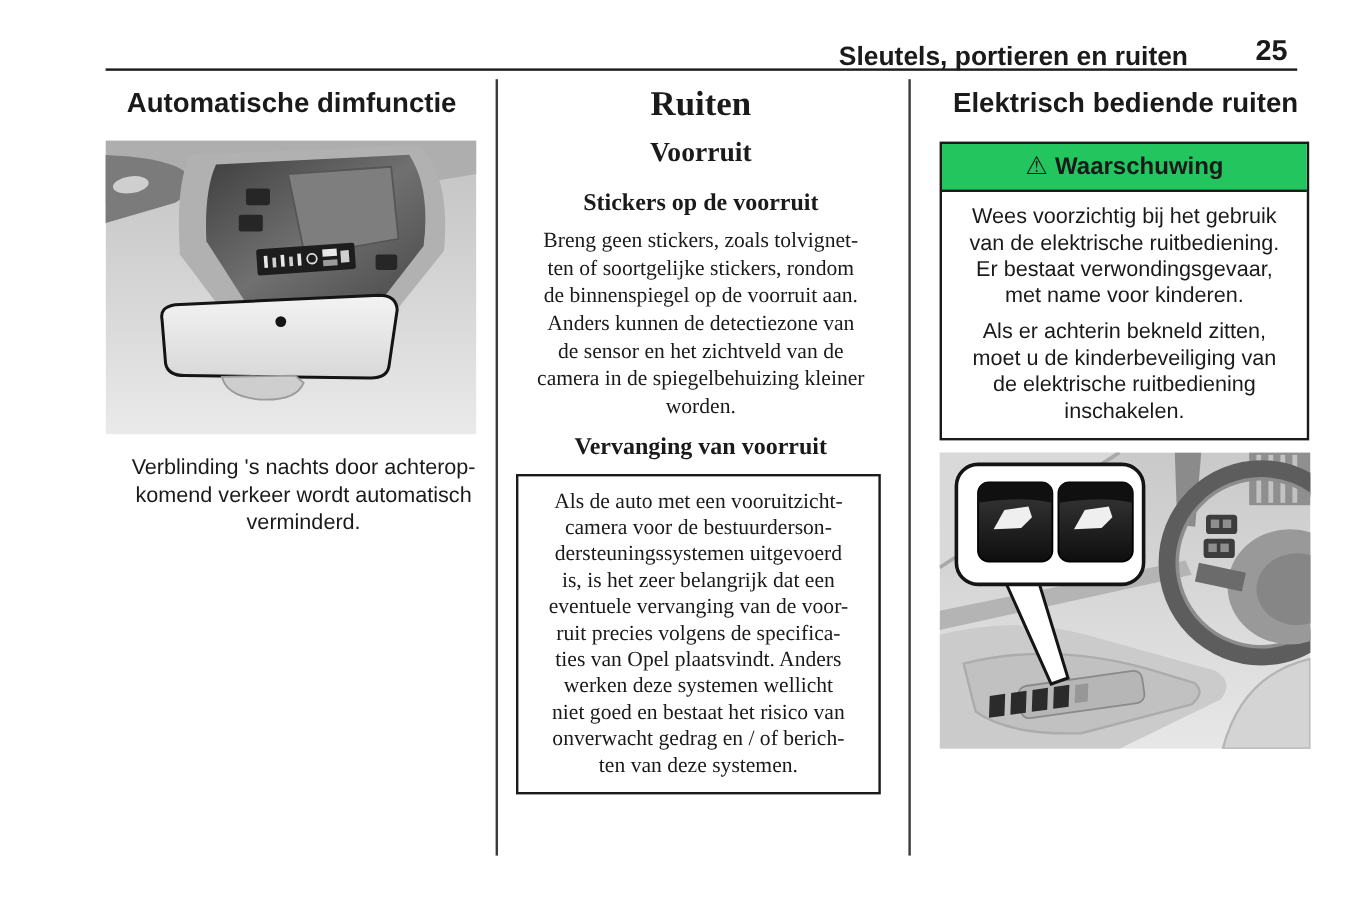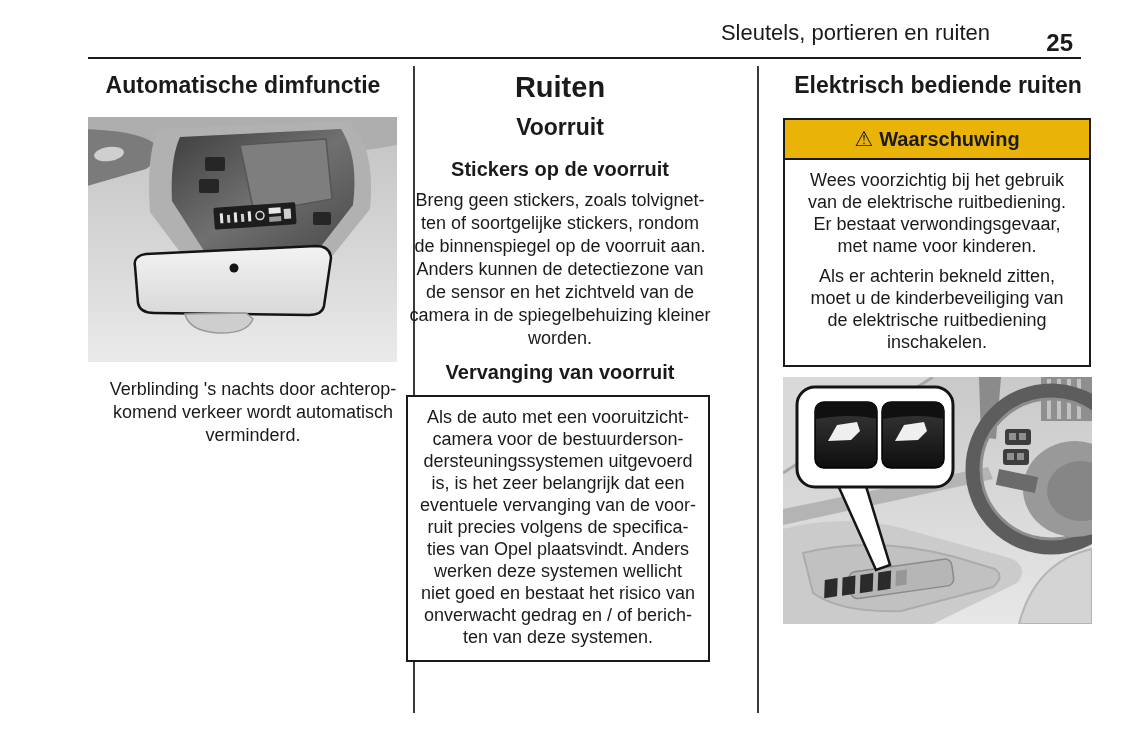--- a/index.html
+++ b/index.html
@@ -2,49 +2,49 @@
 <html><head>
 <meta charset="utf-8">
 <style>
   html,body{margin:0;padding:0;}
   body{
     width:1123px;height:750px;position:relative;background:#ffffff;
     font-family:"Liberation Sans", sans-serif;color:#1a1a1a;overflow:hidden;
   }
   .abs{position:absolute;}
   
-  .hdr-title{top:20px;right:133px;font-size:22px;font-weight:normal;white-space:pre;}
+  .hdr-title{top:34px;right:133px;font-size:22px;font-weight:bold;white-space:pre;}
   .hdr-num{top:29px;right:50px;font-size:24px;font-weight:bold;}
   .hdr-rule{top:57px;left:88px;width:993px;height:2px;background:#1a1a1a;}
   
   .vdiv{top:66px;width:1.5px;height:647px;background:#3a3a3a;}
   .vdiv.d1{left:413px;} .vdiv.d2{left:757px;}
   
   .col{position:absolute;top:70px;}
   .col1{left:88px;width:310px;}
-  .col2{left:406px;width:308px;}
+  .col2{left:430px;width:308px;font-family:Liberation Serif, serif;}
   .col3{left:772px;width:310px;padding-left:11px;}
   h1,h2,h3,p{margin:0;padding:0;font-weight:bold;text-align:center;}
   .t-main{font-size:29px;line-height:34px;}
   .t-col{font-size:23px;line-height:30px;}
   .t-sub{font-size:23px;line-height:28px;margin-top:9px;}
   .t-h3{font-size:20px;line-height:24px;margin-top:16px;}
   .body-text{font-weight:normal;font-size:18px;line-height:23px;white-space:pre;}
   .col1 .body-text{margin-top:16px;margin-left:20px;}
   .col2 .p1{margin-top:8px;}
   
   .illus{display:block;margin-top:17px;}
   .illus2{display:block;margin-top:10px;}
   
   .nbox{border:2px solid #1a1a1a;margin-top:11px;background:#fff;}
   .nbox-head{
     text-align:center;font-weight:bold;font-size:20px;line-height:26px;
     padding:6px 4px;border-bottom:2px solid #1a1a1a;
   }
-  .nbox-head.warn{background:#eab308;}
+  .nbox-head.warn{background:#22c55e;}
   .warn-glyph{font-size:21px;margin-right:6px;font-weight:normal;}
   .nbox-body{padding:9px 10px 4px 10px;}
   .nbox-body p{font-weight:normal;font-size:18px;line-height:22px;white-space:pre;margin:0 0 8px 0;}
   .wbox{margin-top:18px;}
 </style>
 </head>
 <body>
 
 <div class="abs hdr-title">Sleutels, portieren en ruiten</div>
 <div class="abs hdr-num">25</div>

